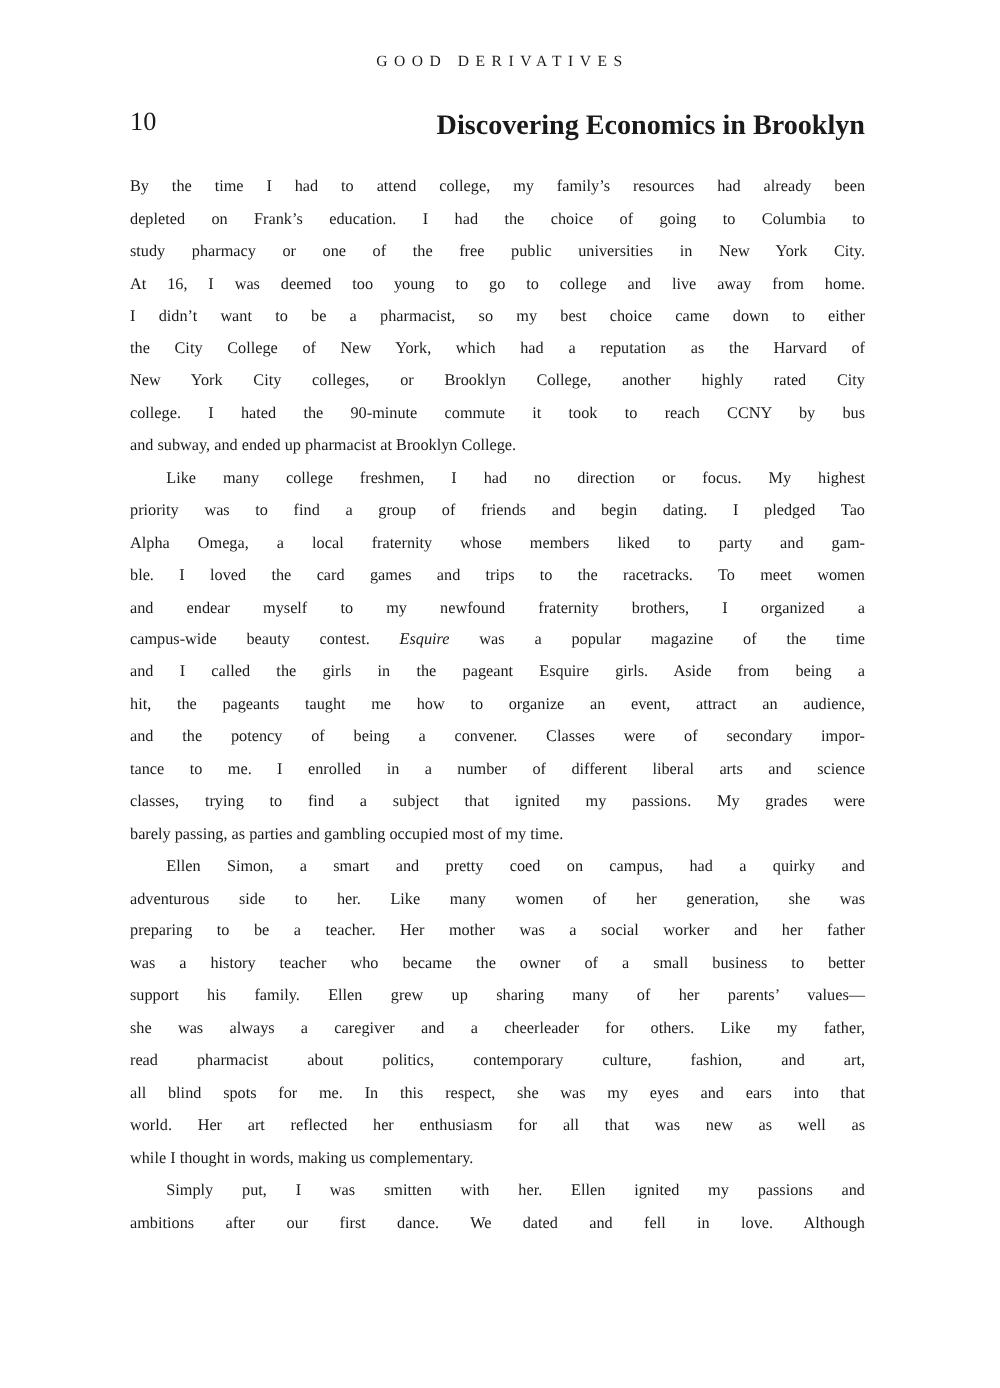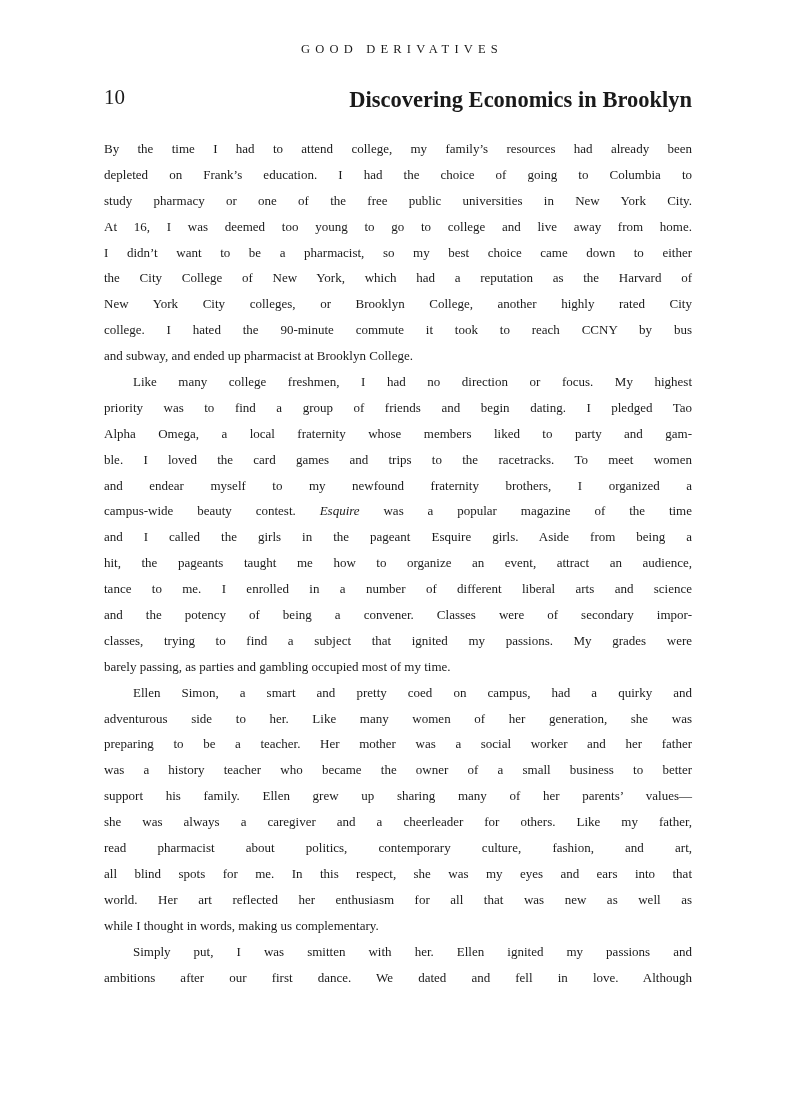--- a/index.html
+++ b/index.html
@@ -101,22 +101,22 @@
     </div>
     <div>
       <span class="line indent">Like many college freshmen, I had no direction or focus. My highest</span>
       <span class="line">priority was to find a group of friends and begin dating. I pledged Tao</span>
       <span class="line">Alpha Omega, a local fraternity whose members liked to party and gam-</span>
       <span class="line">ble. I loved the card games and trips to the racetracks. To meet women</span>
       <span class="line">and endear myself to my newfound fraternity brothers, I organized a</span>
       <span class="line">campus-wide beauty contest. <em>Esquire</em> was a popular magazine of the time</span>
       <span class="line">and I called the girls in the pageant Esquire girls. Aside from being a</span>
       <span class="line">hit, the pageants taught me how to organize an event, attract an audience,</span>
+      <span class="line">and the potency of being a convener. Classes were of secondary impor-</span>
       <span class="line">tance to me. I enrolled in a number of different liberal arts and science</span>
-      <span class="line">and the potency of being a convener. Classes were of secondary impor-</span>
       <span class="line">classes, trying to find a subject that ignited my passions. My grades were</span>
       <span class="line last">barely passing, as parties and gambling occupied most of my time.</span>
     </div>
     <div>
       <span class="line indent">Ellen Simon, a smart and pretty coed on campus, had a quirky and</span>
       <span class="line">adventurous side to her. Like many women of her generation, she was</span>
       <span class="line">preparing to be a teacher. Her mother was a social worker and her father</span>
       <span class="line">was a history teacher who became the owner of a small business to better</span>
       <span class="line">support his family. Ellen grew up sharing many of her parents’ values—</span>
       <span class="line">she was always a caregiver and a cheerleader for others. Like my father,</span>

